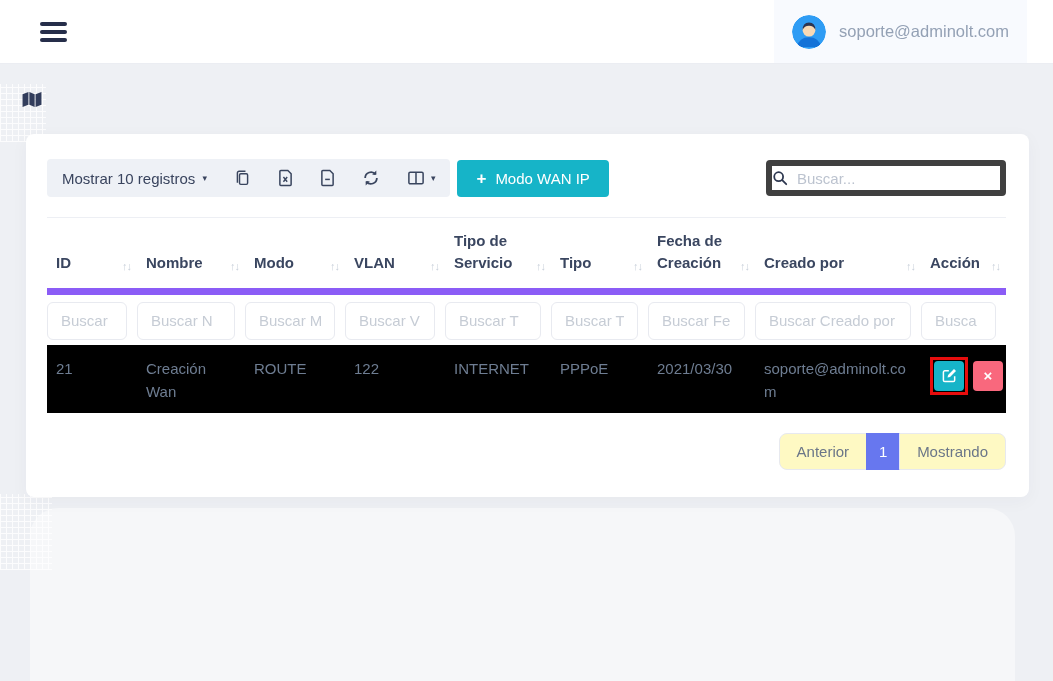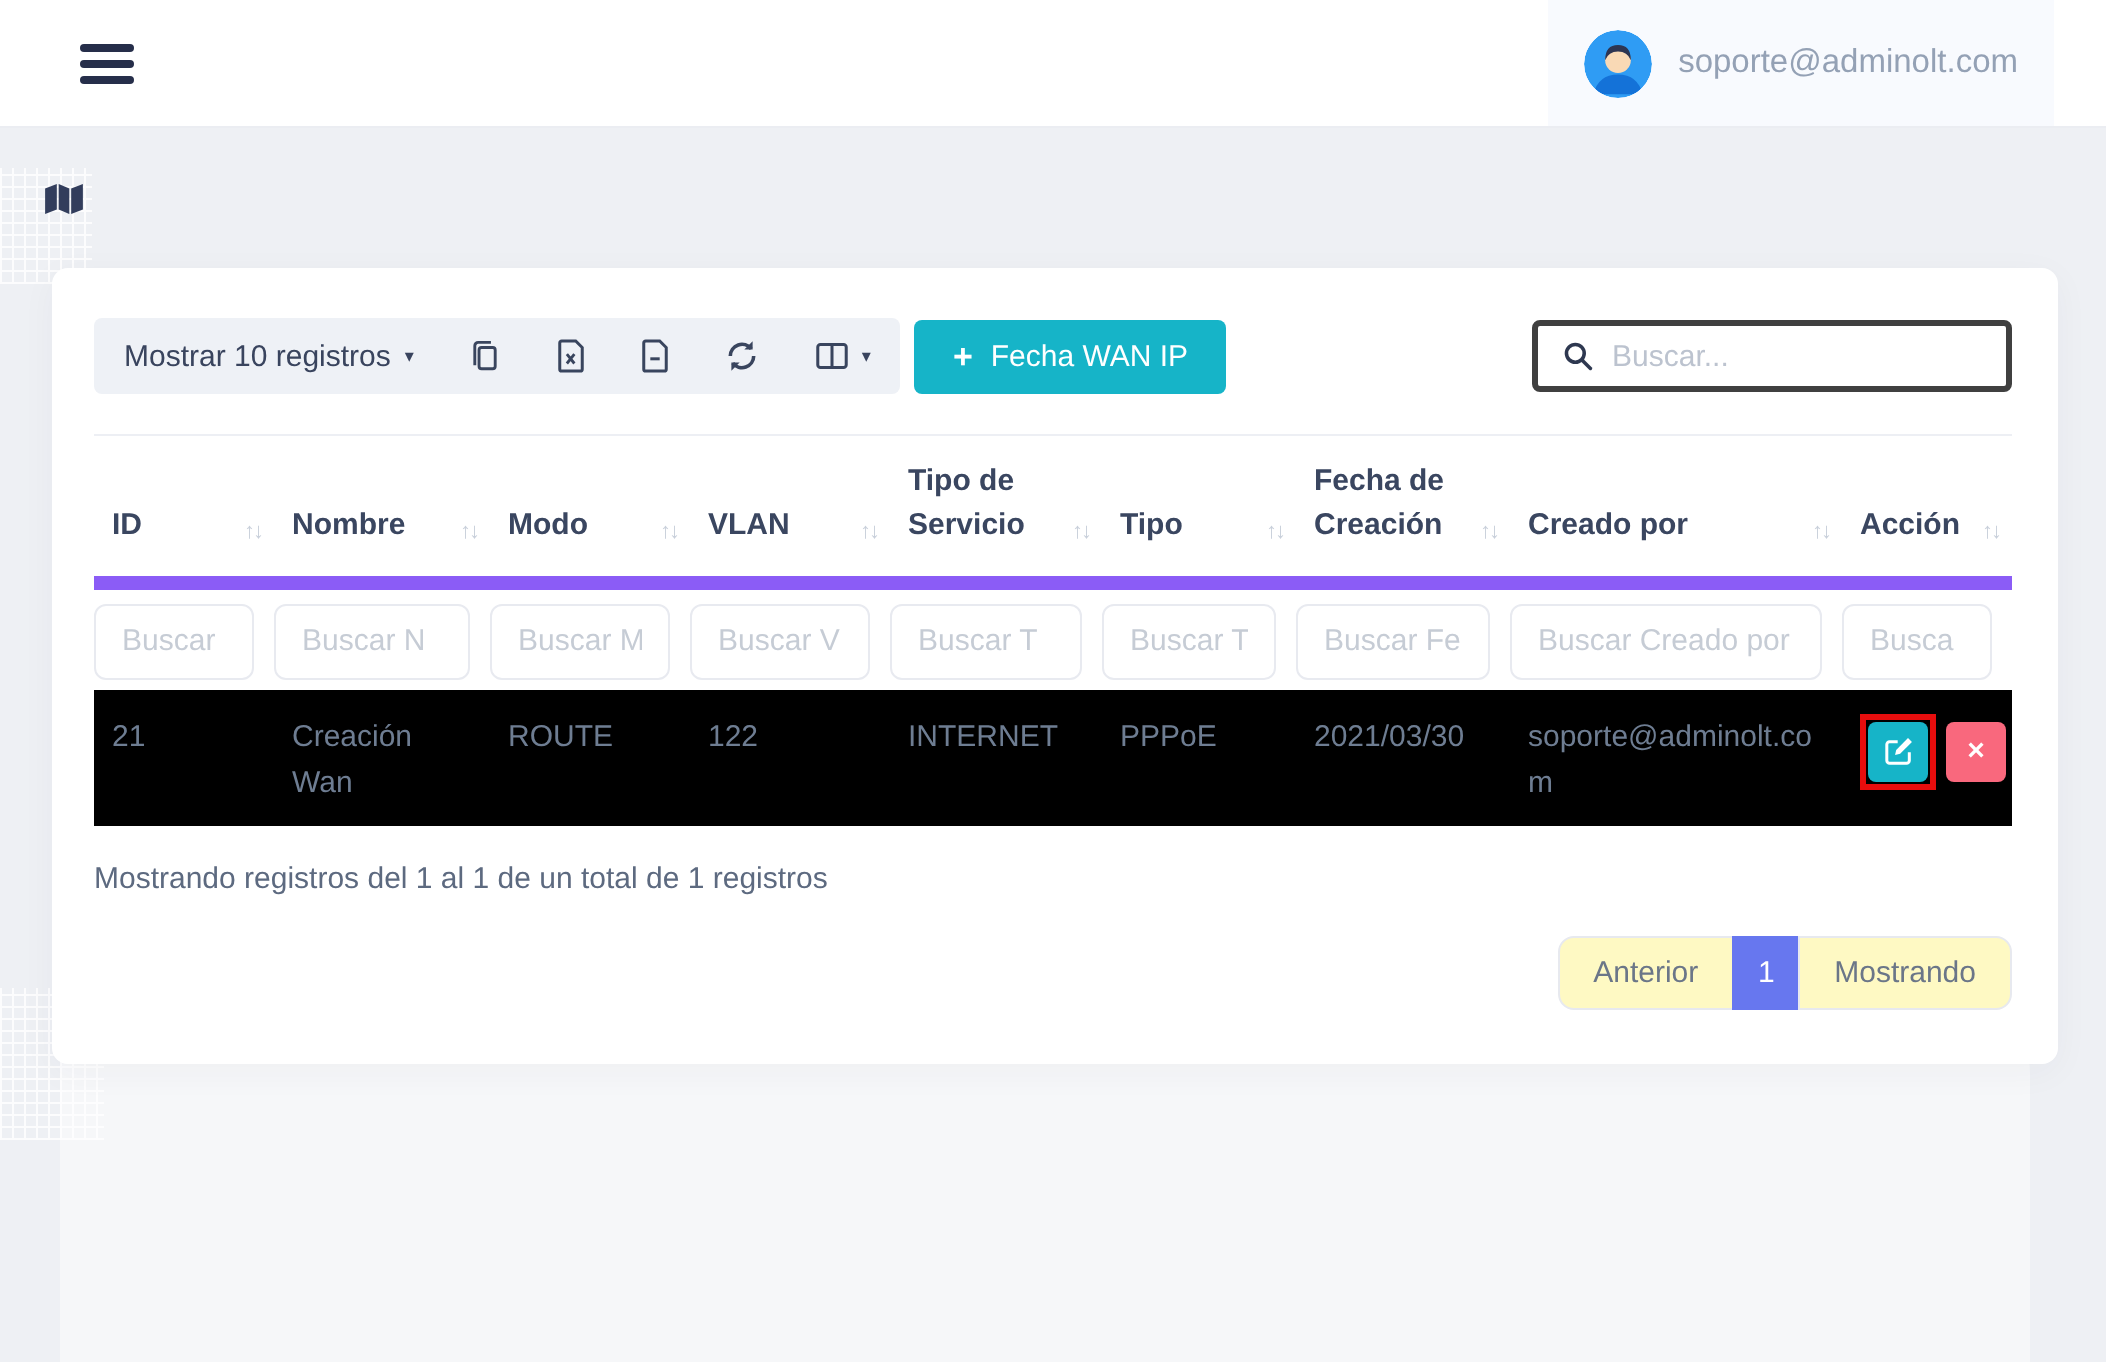--- a/index.html
+++ b/index.html
@@ -63,22 +63,22 @@
   .icon-btn { display:flex; align-items:center; gap:6px; color:#39455e; cursor:pointer; }
   .icon-btn svg { display:block; }
   .btn-create {
     margin-left:7px; height:37px; background:#16b4c8; color:#fff; border:none;
     border-radius:4px; padding:0 19px; font-size:15px; font-family:inherit;
     display:flex; align-items:center; gap:9px; cursor:pointer;
   }
   .btn-create .plus { font-size:17px; font-weight:bold; line-height:1; }
   .search-box {
     margin-left:auto; width:240px; height:36px; background:#fff;
-    border:3px solid #404040; border-radius:4px;
-    display:flex; align-items:center; padding:0 12px; gap:9px;
+    border:6px solid #404040; border-radius:4px;
+    display:flex; align-items:center; padding:0 0; gap:9px;
   }
   .search-box svg { flex:none; color:#2e3850; }
   .search-box input {
     border:none; outline:none; width:100%; font-size:15px; font-family:inherit; color:#5d6a80;
   }
   .search-box input::placeholder { color:#bcc3cf; }
   
   table.wan-table { width:100%; border-collapse:collapse; margin-top:20px; table-layout:fixed; }
   th {
     border-top:1px solid #edeff4; border-bottom:7px solid #8b5cf6;
@@ -203,21 +203,21 @@
         <svg width="18" height="16" viewBox="0 0 20 18" fill="none" stroke="currentColor" stroke-width="1.7">
           <rect x="2" y="2.5" width="16" height="13" rx="1.5"></rect>
           <path d="M10 2.5 V15.5"></path>
         </svg>
         <span class="caret">▾</span>
       </span>
     </div>
 
     <button class="btn-create">
       <span class="plus">+</span>
-      <span>Fecha WAN IP</span>
+      <span>Modo WAN IP</span>
     </button>
 
     <div class="search-box">
       <svg width="16" height="16" viewBox="0 0 18 18" fill="none" stroke="currentColor" stroke-width="2">
         <circle cx="7.5" cy="7.5" r="5"></circle>
         <path d="M11.5 11.5 L16 16" stroke-linecap="round"></path>
       </svg>
       <input type="text" placeholder="Buscar..." style="">
     </div>
   </div>
@@ -320,21 +320,20 @@
             <path d="M13.5 8.7 V13 a1.5 1.5 0 0 1 -1.5 1.5 H3 A1.5 1.5 0 0 1 1.5 13 V4.5 A1.5 1.5 0 0 1 3 3 h4.3" fill="none" stroke="#fff" stroke-width="1.6"></path>
           </svg>
               </button></span><button class="btn-delete">
               <span>×</span>
             </button>
         </td>
       </tr>
     </tbody>
   </table>
 
-  <div class="table-info">Mostrando registros del 1 al 1 de un total de 1 registros</div>
 
   <div class="pagination-row">
     <div class="pagination">
       <button class="page-btn prev">Anterior</button>
       <button class="page-btn current">1</button>
       <button class="page-btn next">Mostrando</button>
     </div>
   </div>
 
 </div>

